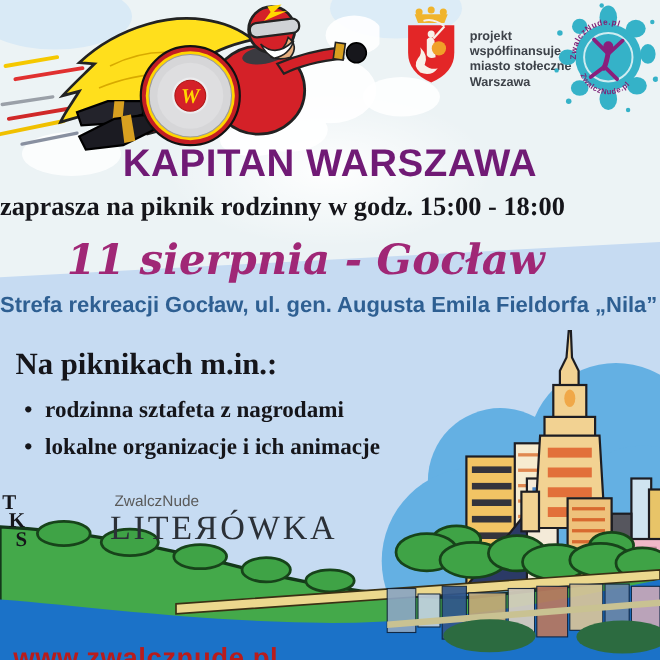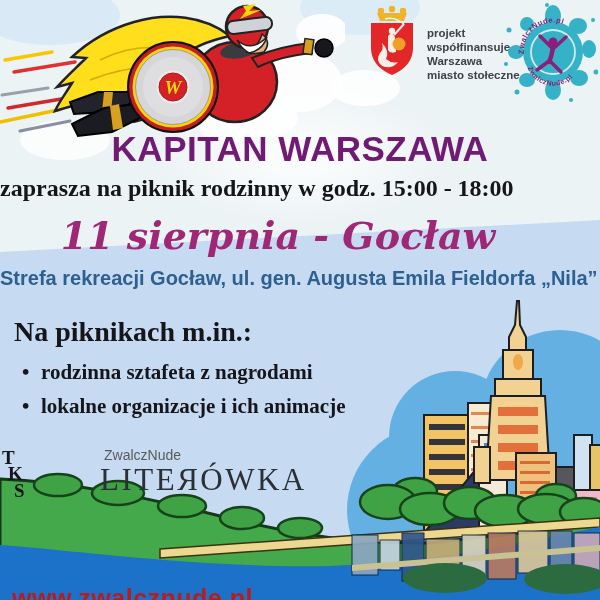--- a/index.html
+++ b/index.html
@@ -273,22 +273,22 @@
       <path d="M20,62 Q13,56 18,49 Q22,45 20,39 Q28,47 24,55 Q30,60 36,58 Q30,66 20,62 Z" fill="#f8f0e8"></path>
       <path d="M26,32 Q30,27 33,33 L34,48 Q28,50 26,46 Z" fill="#f8f0e8"></path>
       <circle cx="30" cy="27" r="3.2" fill="#f8f0e8"></circle>
       <path d="M32,31 L42,20" stroke="#f8f0e8" stroke-width="2" fill="none"></path>
       <path d="M42,20 Q32,12 23,15" stroke="#f8f0e8" stroke-width="1.6" fill="none"></path>
       <circle cx="37" cy="40" r="6.5" fill="#f0a028"></circle>
     </g>
   </svg>
   <div class="partner-text">
     <div>projekt współfinansuje</div>
+    <div>miasto stołeczne</div>
     <div>Warszawa</div>
-    <div>miasto stołeczne</div>
   </div>
 
   <svg class="abs" style="left:503px;top:2px;" width="95" height="102" viewBox="0 0 95 102">
     <g fill="#35b2c8">
       <circle cx="50" cy="50" r="30"></circle>
       <ellipse cx="50" cy="14" rx="8" ry="11"></ellipse>
       <ellipse cx="75" cy="24" rx="9" ry="8"></ellipse>
       <ellipse cx="86" cy="47" rx="7" ry="9"></ellipse>
       <ellipse cx="76" cy="76" rx="9" ry="8"></ellipse>
       <ellipse cx="50" cy="88" rx="8" ry="10"></ellipse>

